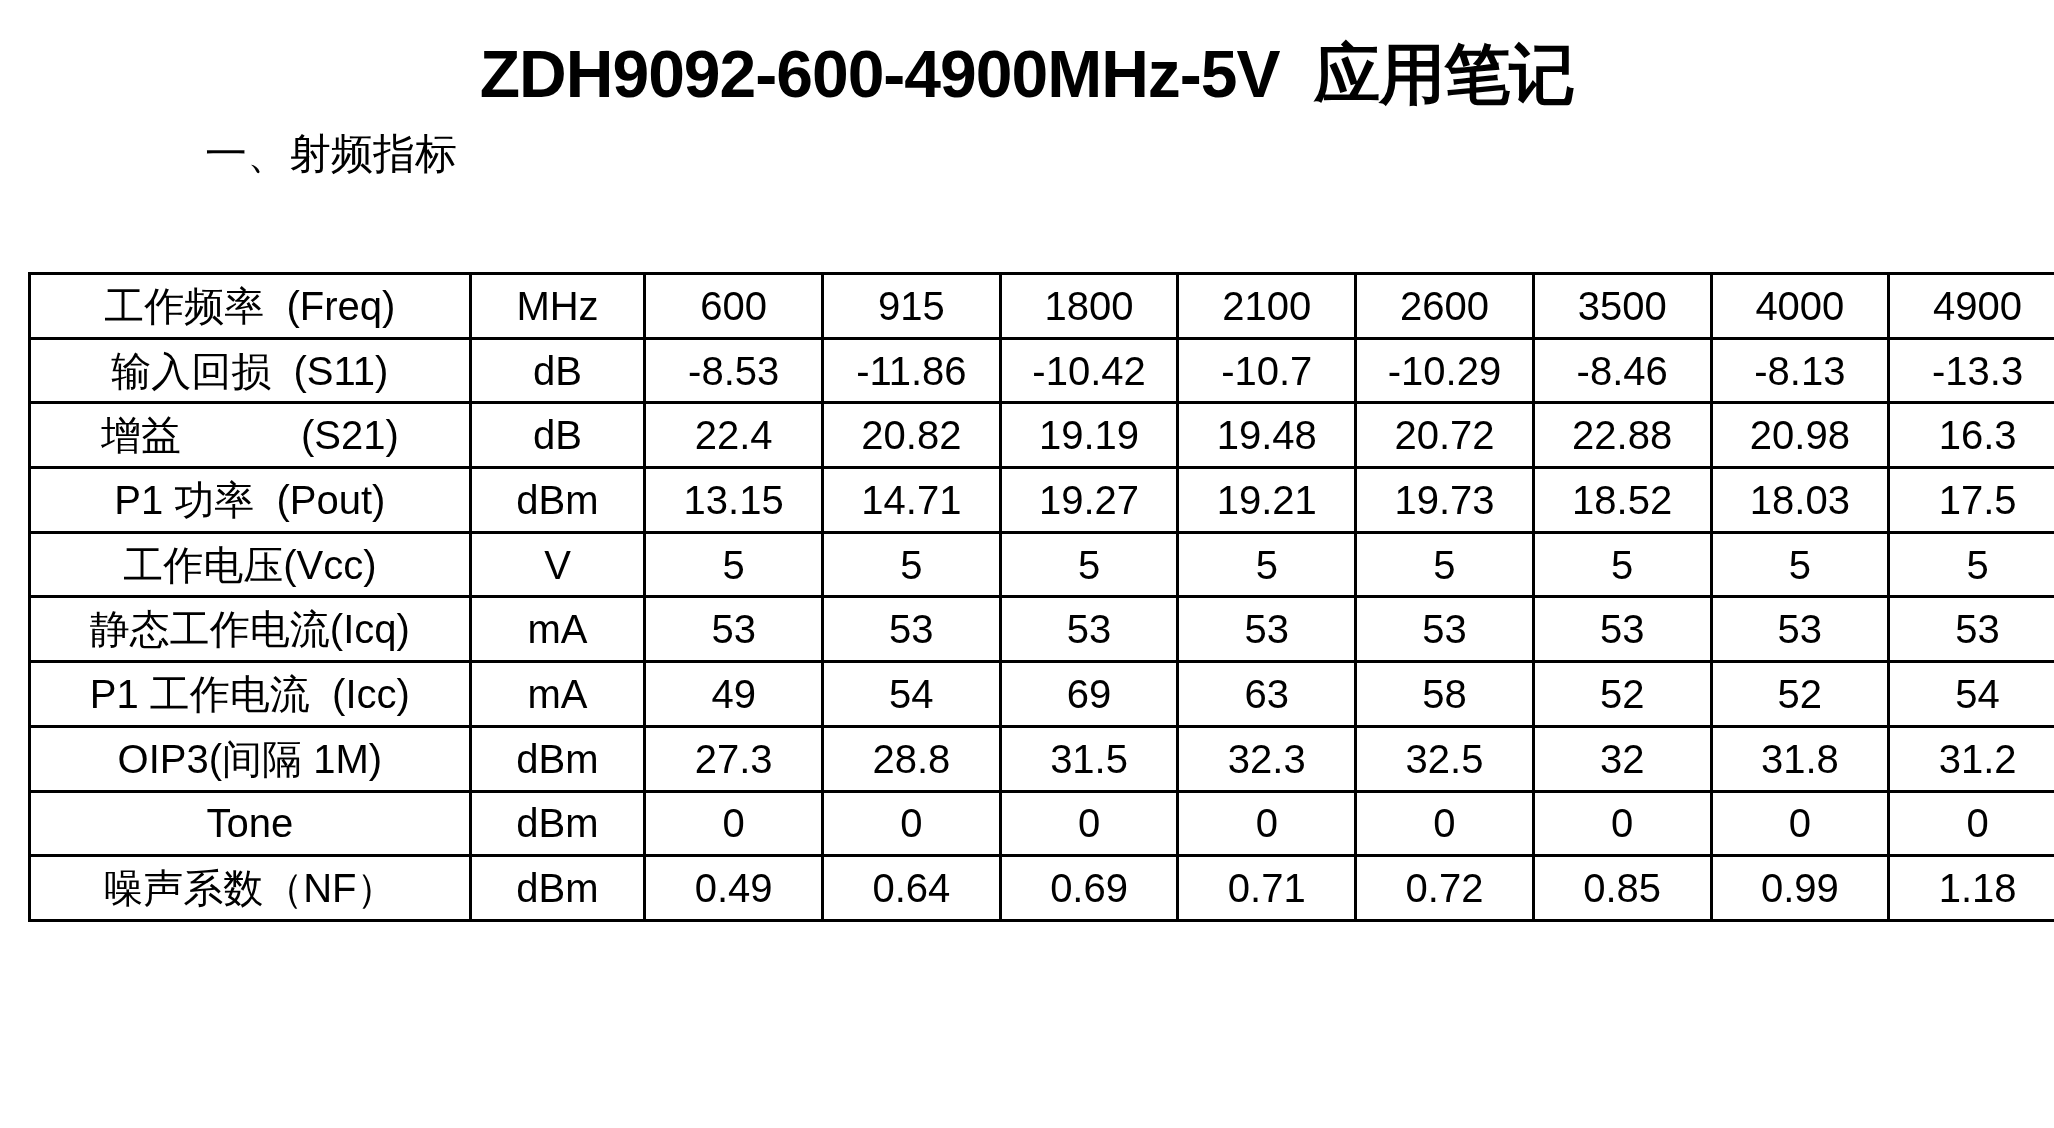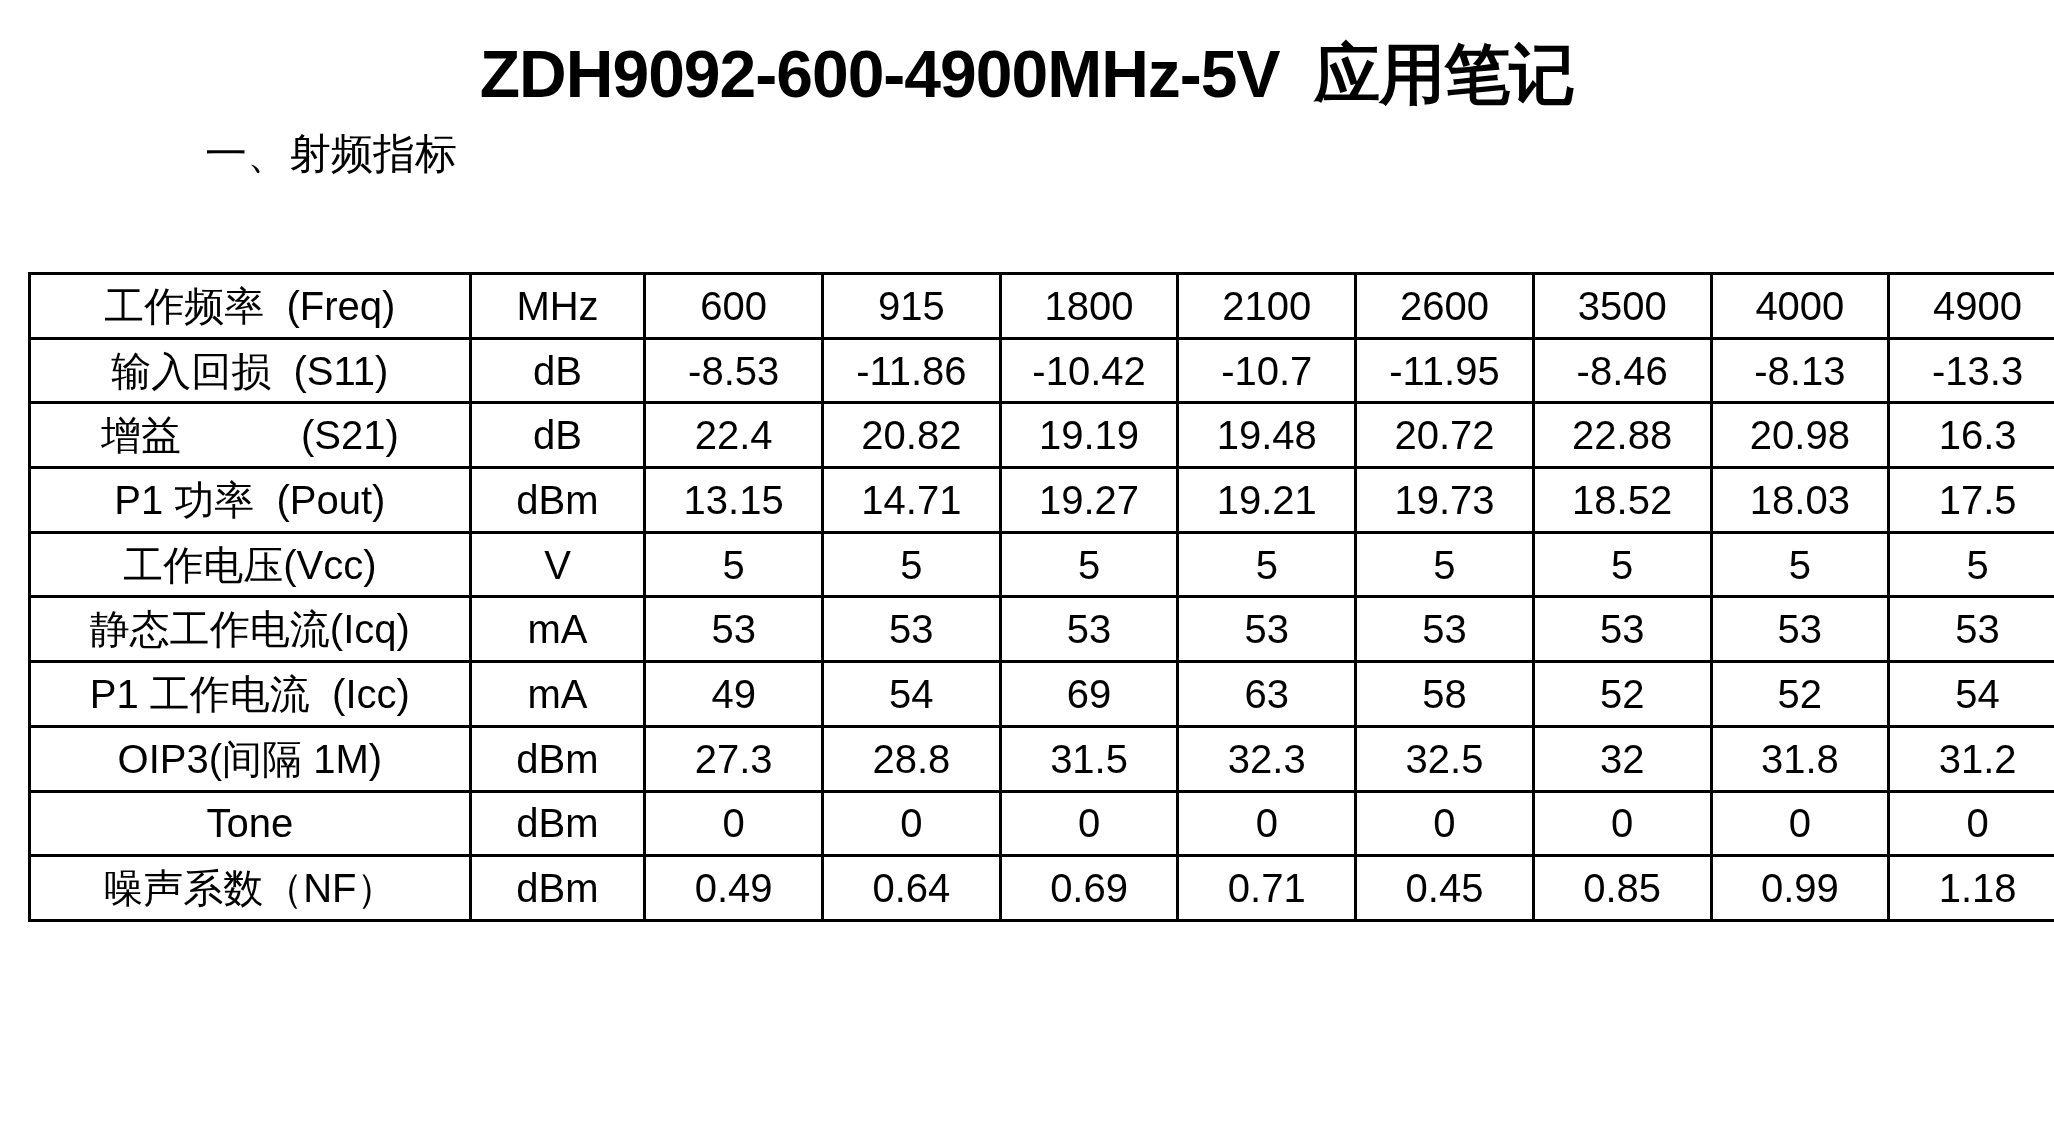--- a/index.html
+++ b/index.html
@@ -87,21 +87,21 @@
         <td class="val">4000</td>
         <td class="val">4900</td>
       </tr>
       <tr>
         <td class="param">输入回损  (S11)</td>
         <td class="unit">dB</td>
         <td class="val">-8.53</td>
         <td class="val">-11.86</td>
         <td class="val">-10.42</td>
         <td class="val">-10.7</td>
-        <td class="val">-11.95</td>
+        <td class="val">-10.29</td>
         <td class="val">-8.46</td>
         <td class="val">-8.13</td>
         <td class="val">-13.3</td>
       </tr>
       <tr>
         <td class="param">增益　　　(S21)</td>
         <td class="unit">dB</td>
         <td class="val">22.4</td>
         <td class="val">20.82</td>
         <td class="val">19.19</td>
@@ -183,19 +183,19 @@
         <td class="val">0</td>
         <td class="val">0</td>
       </tr>
       <tr>
         <td class="param">噪声系数（NF）</td>
         <td class="unit">dBm</td>
         <td class="val">0.49</td>
         <td class="val">0.64</td>
         <td class="val">0.69</td>
         <td class="val">0.71</td>
-        <td class="val">0.45</td>
+        <td class="val">0.72</td>
         <td class="val">0.85</td>
         <td class="val">0.99</td>
         <td class="val">1.18</td>
       </tr>
     </tbody>
 </table>
 
 </body></html>

